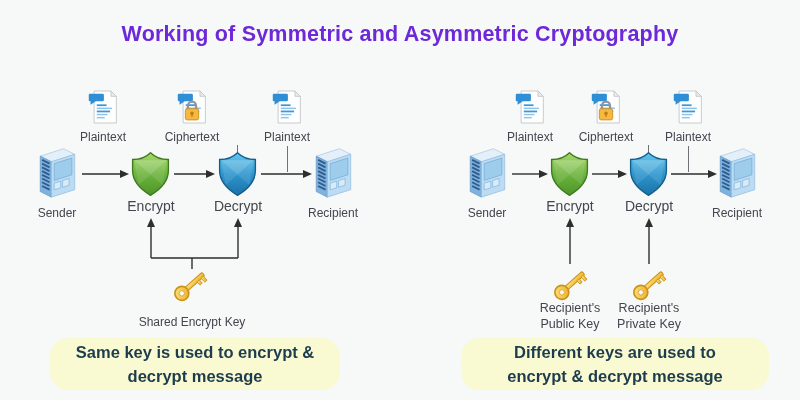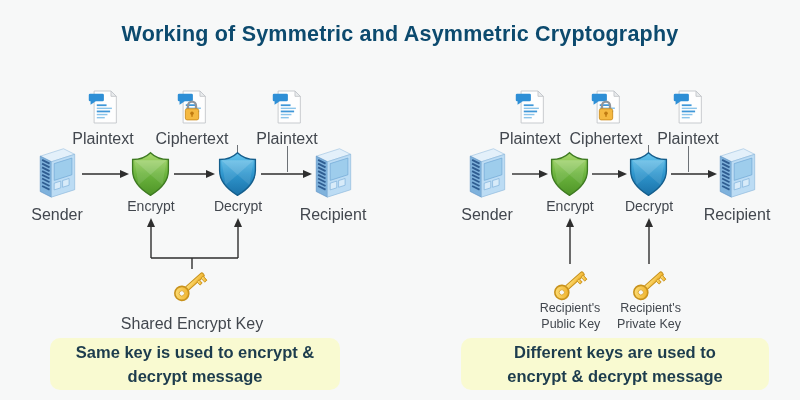--- a/index.html
+++ b/index.html
@@ -4,34 +4,34 @@
 <style>
   html,body { margin:0; padding:0; }
   body { font-family: "Liberation Sans", sans-serif; }
   .stage {
     position:relative; width:800px; height:400px;
     background:#f7f8f8; overflow:hidden;
   }
   .title {
     position:absolute; left:0; top:22px; width:800px;
     text-align:center; font-size:21.5px; font-weight:bold;
-    color:#0c4a6e; letter-spacing:0.2px;
+    color:#6d28d9; letter-spacing:0.2px;
   }
   .node { position:absolute; z-index:2; line-height:0; }
   .lbl {
     position:absolute; transform:translateX(-50%);
-    font-size:16px; color:#42474e; white-space:nowrap; z-index:3;
+    font-size:12px; color:#42474e; white-space:nowrap; z-index:3;
   }
   .lbl2 {
     position:absolute; transform:translateX(-50%);
     font-size:12.5px; line-height:16px; color:#42474e;
-    text-align:right; white-space:pre-line; z-index:3;
+    text-align:center; white-space:pre-line; z-index:3;
   }
   .caption {
-    position:absolute; height:52px; background:#f9fad1; border-radius:10px;
+    position:absolute; height:52px; background:#f9fad1; border-radius:18px;
     display:flex; align-items:center; justify-content:center;
     text-align:center; white-space:pre-line;
     font-size:16.5px; font-weight:bold; line-height:24px; color:#1d3c4d; z-index:3;
   }
   .conn { position:absolute; z-index:1; }
   .conn line, .conn polyline { stroke:#2e2e2e; stroke-width:1.4; fill:none; }
   .conn polygon { fill:#2e2e2e; stroke:none; }
   .tick { position:absolute; width:1px; background:#6d7277; z-index:1; }
 </style>
 </head>

